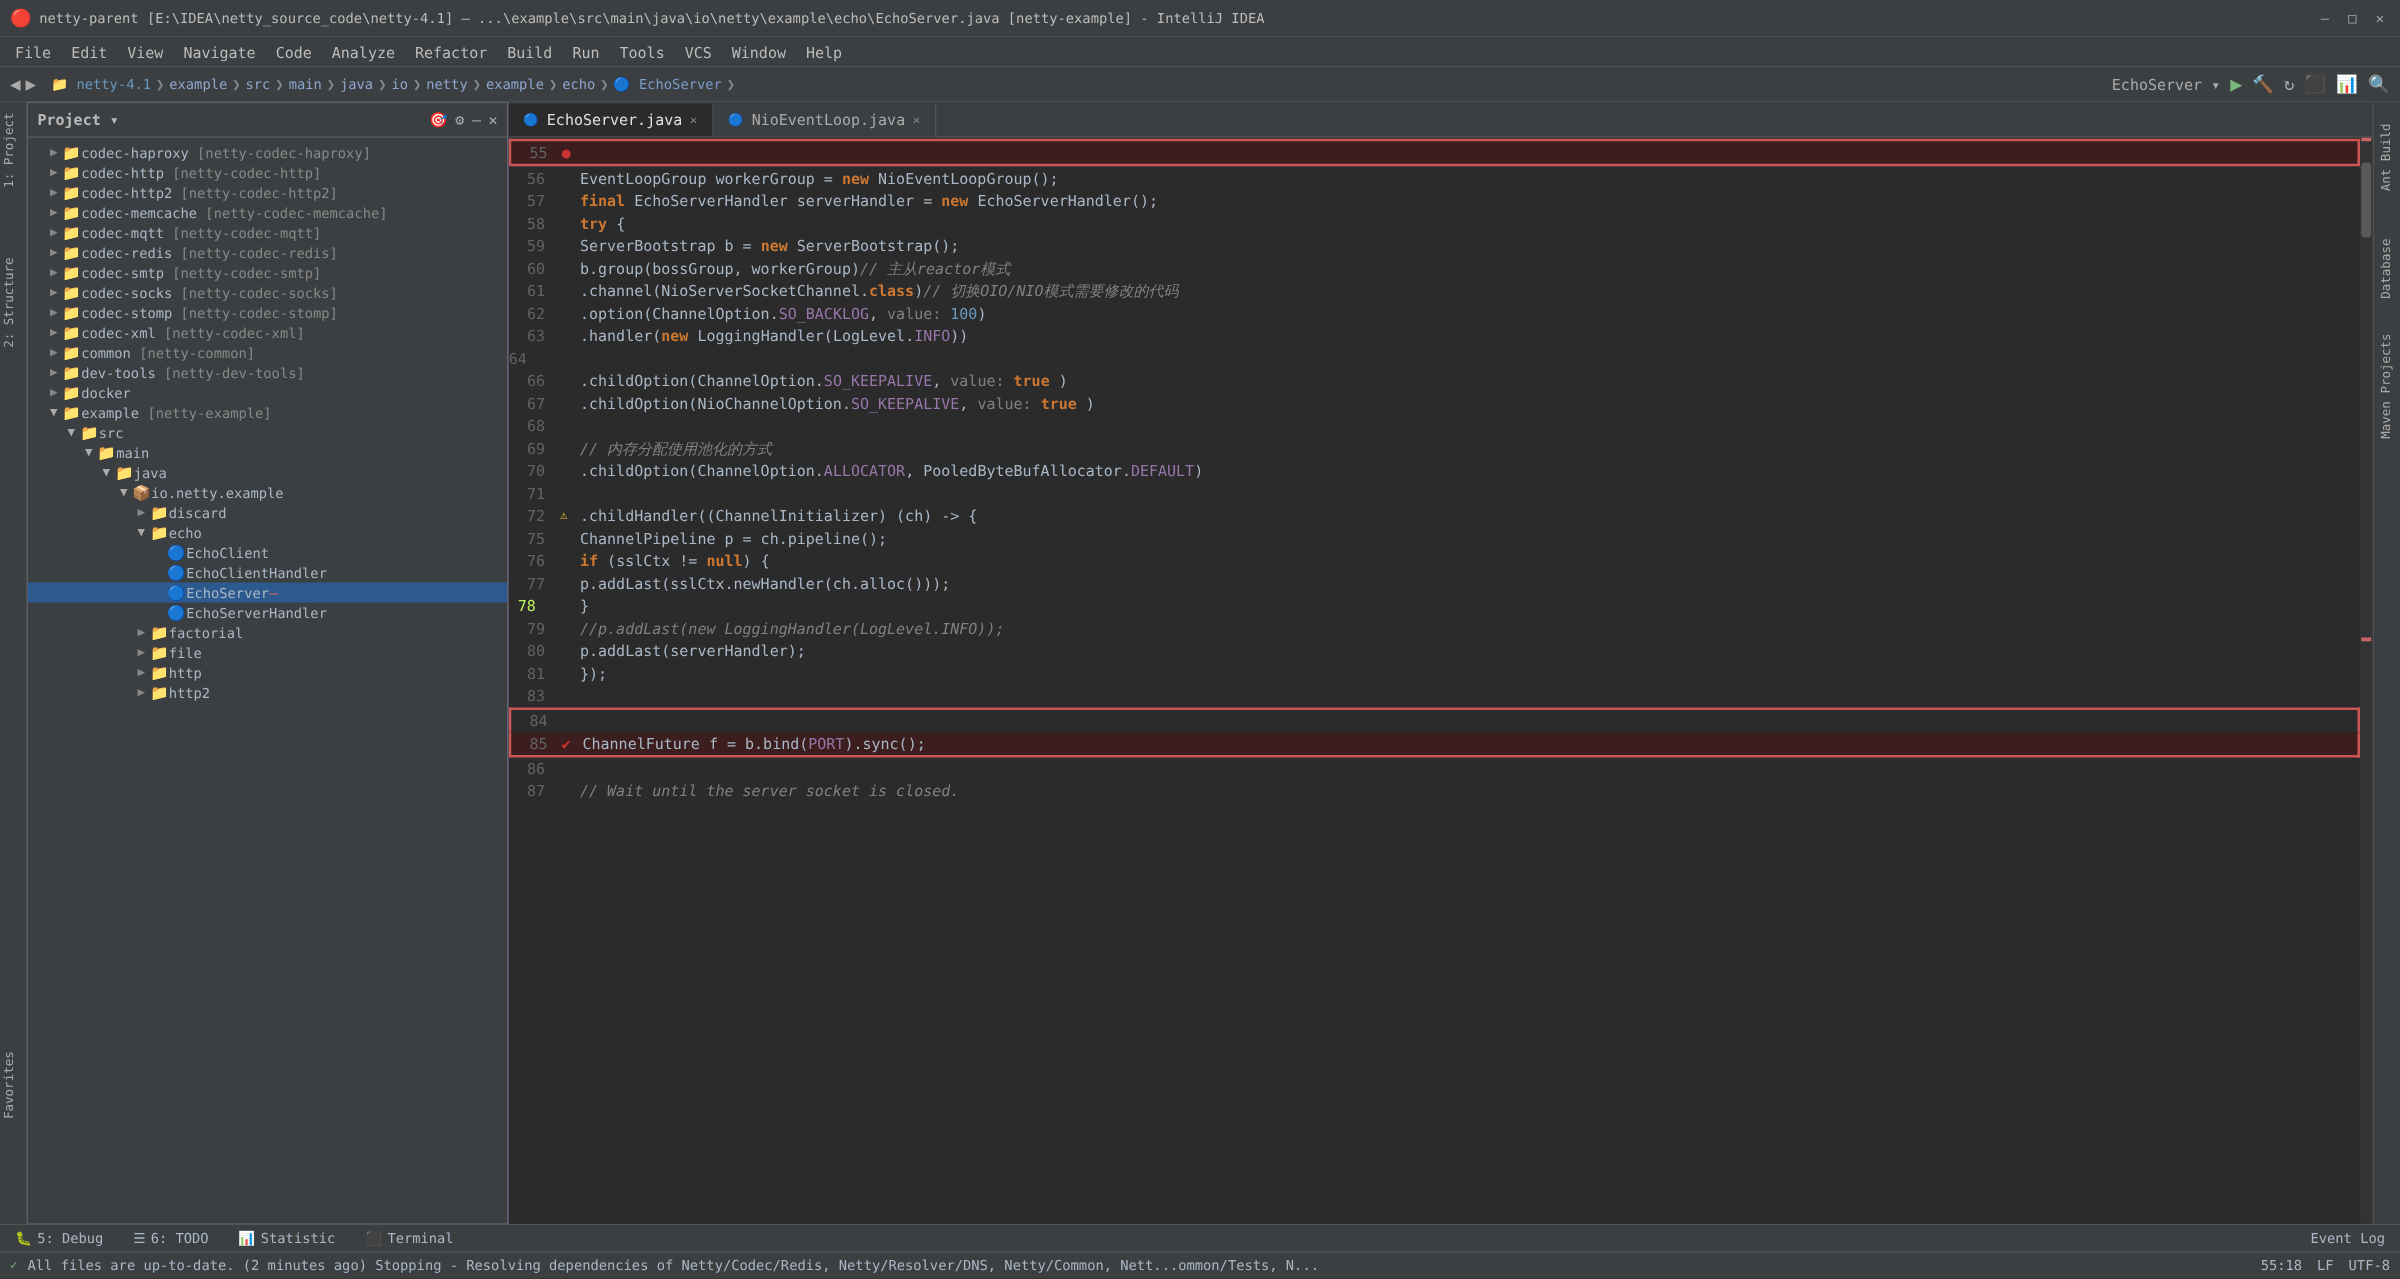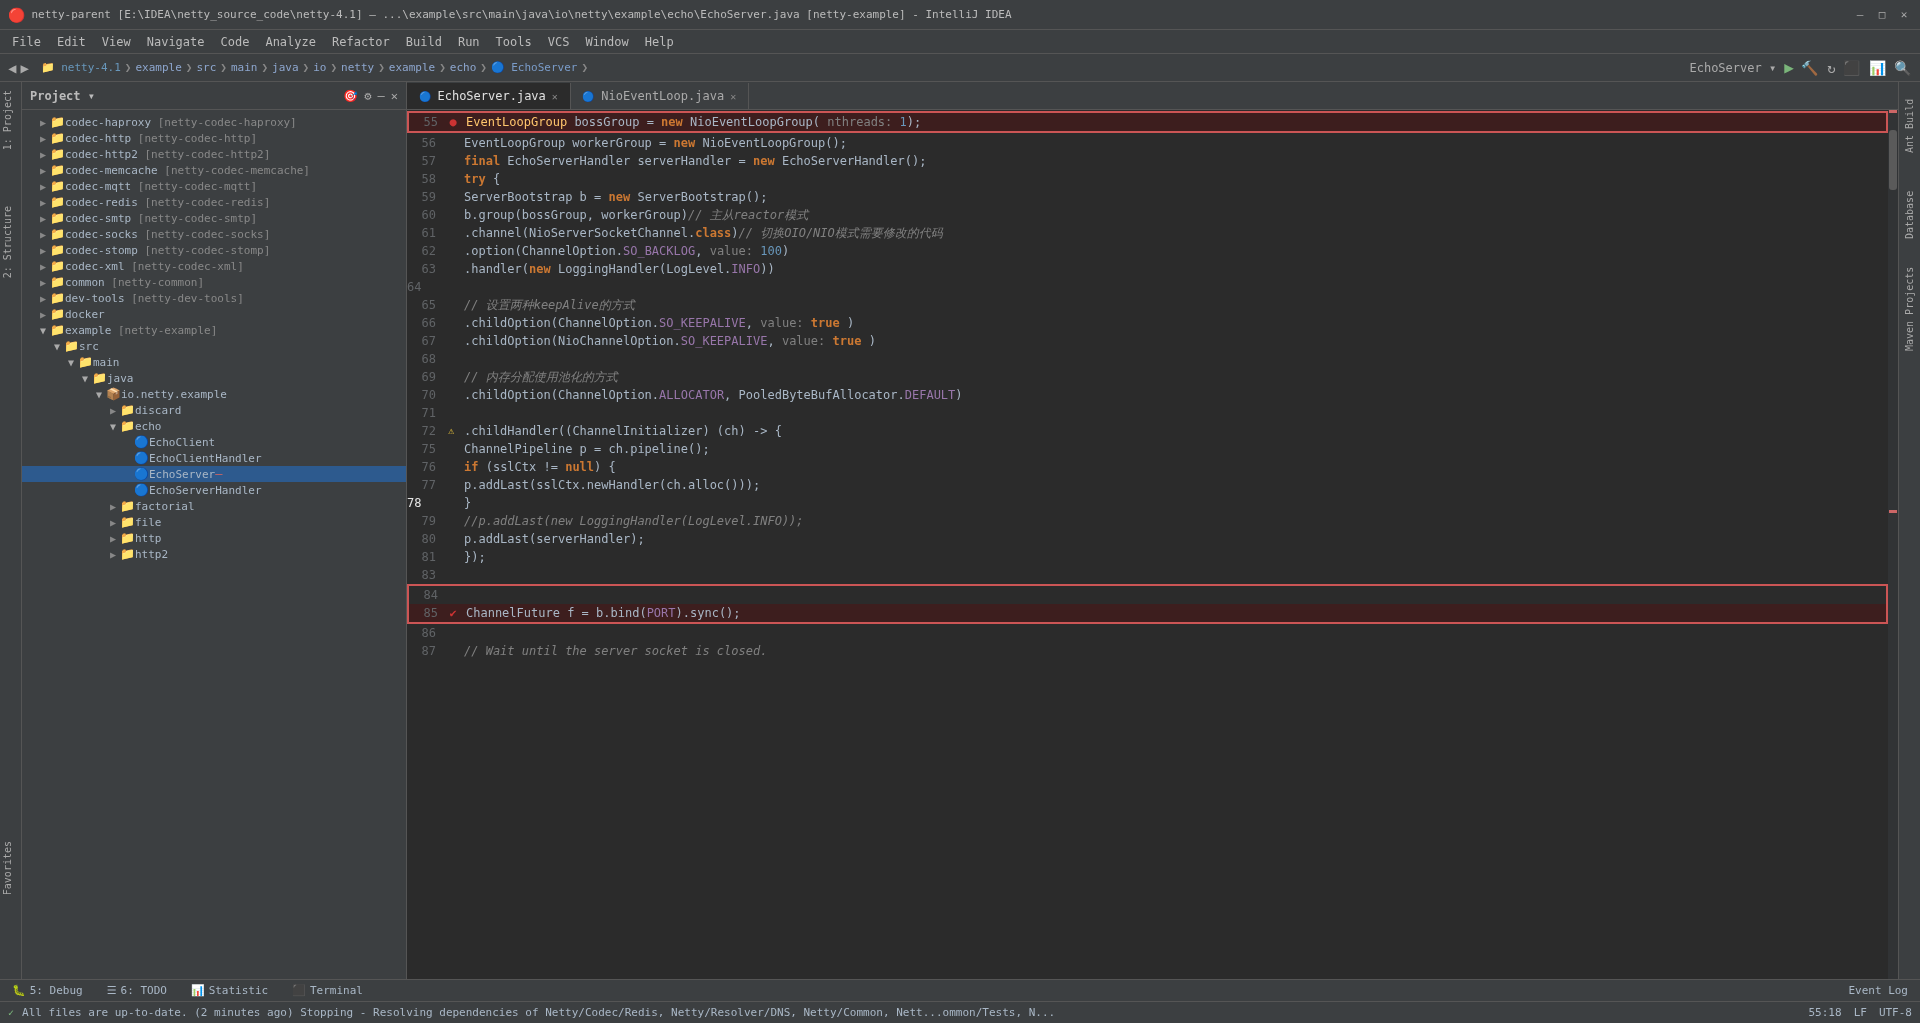--- a/index.html
+++ b/index.html
@@ -353,21 +353,20 @@
 
     <div id="code-editor">
 
       <div id="code-lines" style="flex:1; display:flex; flex-direction:column; font-family:Consolas,monospace; font-size:12px; line-height:18px; background:#2b2b2b;">
 
         <div style="display:flex; background:#3d1e1e; border: 2px solid #cc5555; margin:1px 0;">
           <span style="width:35px; text-align:right; padding-right:6px; color:#606366; user-select:none; flex-shrink:0;">55</span>
           <span style="width:18px; flex-shrink:0; display:flex; align-items:center; justify-content:center;">
               <span style="color:#cc3333; font-size:12px;">●</span>
             </span>
-          <span style="flex:1; padding-left:4px; color:#a9b7c6;"><span style="color:#ffc66d;">EventLoopGroup</span> bossGroup = <span style="color:#cc7832; font-weight:bold;">new</span> <span style="color:#a9b7c6;">NioEventLoopGroup</span>( <span style="color:#808080;">nthreads:</span> <span style="color:#6897bb;">1</span>);</span>
         </div>
 
         <div style="display:flex;">
           <span style="width:35px; text-align:right; padding-right:6px; color:#606366; user-select:none; flex-shrink:0;">56</span>
           <span style="width:18px; flex-shrink:0;"></span>
           <span style="flex:1; padding-left:4px;"><span style="color:#a9b7c6;">EventLoopGroup workerGroup = </span><span style="color:#cc7832; font-weight:bold;">new</span><span style="color:#a9b7c6;"> NioEventLoopGroup();</span></span>
         </div>
 
         <div style="display:flex;">
           <span style="width:35px; text-align:right; padding-right:6px; color:#606366; user-select:none; flex-shrink:0;">57</span>
@@ -410,25 +409,20 @@
           <span style="width:18px; flex-shrink:0;"></span>
           <span style="flex:1; padding-left:4px;"><span style="color:#a9b7c6;">                 .handler(</span><span style="color:#cc7832; font-weight:bold;">new</span><span style="color:#a9b7c6;"> LoggingHandler(LogLevel.</span><span style="color:#9876aa;">INFO</span><span style="color:#a9b7c6;">))</span></span>
         </div>
 
         <div style="display:flex;">
           <span style="width:35px; text-align:left; padding-right:6px; color:#606366; user-select:none; flex-shrink:0;">64</span>
           <span style="width:18px; flex-shrink:0;"></span>
           <span style="flex:1; padding-left:4px;">&nbsp;</span>
         </div>
 
-        <div style="display:flex;">
-          <span style="width:35px; text-align:right; padding-right:6px; color:#606366; user-select:none; flex-shrink:0;">65</span>
-          <span style="width:18px; flex-shrink:0;"></span>
-          <span style="flex:1; padding-left:4px;"><span style="color:#808080; font-style:italic;">                // 设置两种keepAlive的方式</span></span>
-        </div>
 
         <div style="display:flex;">
           <span style="width:35px; text-align:right; padding-right:6px; color:#606366; user-select:none; flex-shrink:0;">66</span>
           <span style="width:18px; flex-shrink:0;"></span>
           <span style="flex:1; padding-left:4px;"><span style="color:#a9b7c6;">                 .childOption(ChannelOption.</span><span style="color:#9876aa;">SO_KEEPALIVE</span><span style="color:#a9b7c6;">, </span><span style="color:#808080;">value:</span><span style="color:#a9b7c6;"> </span><span style="color:#cc7832; font-weight:bold;">true</span><span style="color:#a9b7c6;"> )</span></span>
         </div>
 
         <div style="display:flex;">
           <span style="width:35px; text-align:right; padding-right:6px; color:#606366; user-select:none; flex-shrink:0;">67</span>
           <span style="width:18px; flex-shrink:0;"></span>
@@ -479,21 +473,21 @@
           <span style="flex:1; padding-left:4px;"><span style="color:#cc7832; font-weight:bold;">                        if</span><span style="color:#a9b7c6;"> (sslCtx != </span><span style="color:#cc7832; font-weight:bold;">null</span><span style="color:#a9b7c6;">) {</span></span>
         </div>
 
         <div style="display:flex;">
           <span style="width:35px; text-align:right; padding-right:6px; color:#606366; user-select:none; flex-shrink:0;">77</span>
           <span style="width:18px; flex-shrink:0;"></span>
           <span style="flex:1; padding-left:4px;"><span style="color:#a9b7c6;">                            p.addLast(sslCtx.newHandler(ch.alloc()));</span></span>
         </div>
 
         <div style="display:flex;">
-          <span style="width:35px; text-align:left; padding-right:6px; color:#e5e5e5; user-select:none; flex-shrink:0;">78</span>
+          <span style="width:35px; text-align:center; padding-right:6px; color:#bef264; user-select:none; flex-shrink:0;">78</span>
           <span style="width:18px; flex-shrink:0;"></span>
           <span style="flex:1; padding-left:4px;"><span style="color:#a9b7c6;">                        }</span></span>
         </div>
 
         <div style="display:flex;">
           <span style="width:35px; text-align:right; padding-right:6px; color:#606366; user-select:none; flex-shrink:0;">79</span>
           <span style="width:18px; flex-shrink:0;"></span>
           <span style="flex:1; padding-left:4px;"><span style="color:#808080; font-style:italic;">                        //p.addLast(new LoggingHandler(LogLevel.INFO));</span></span>
         </div>
 

